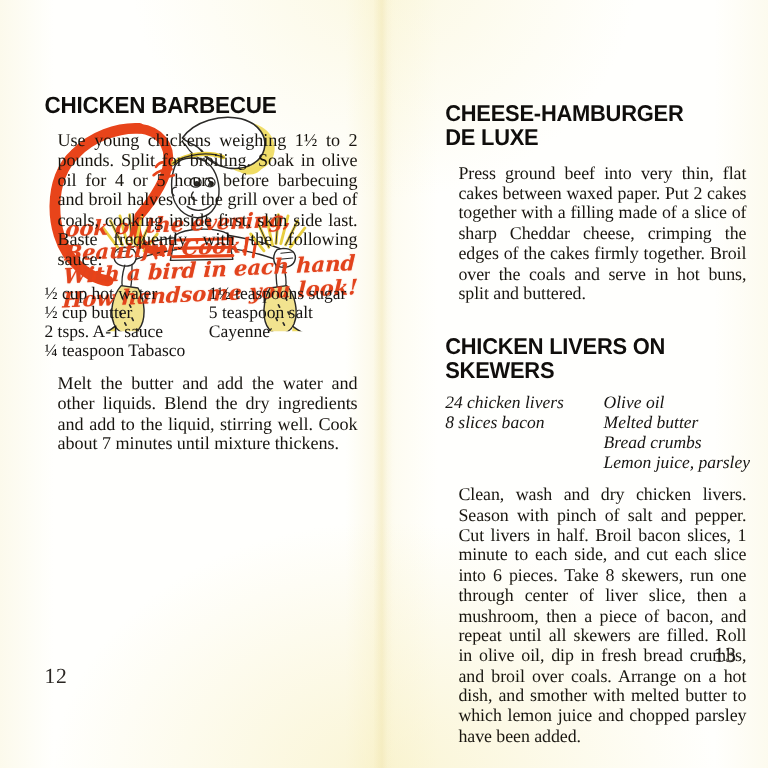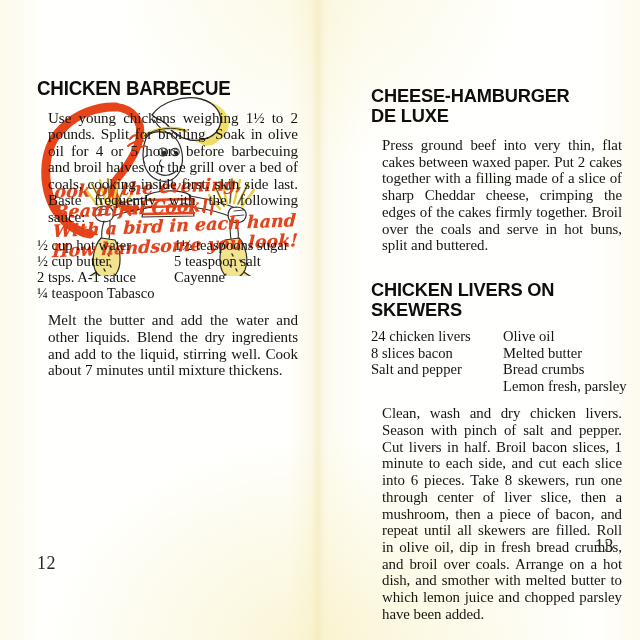--- a/index.html
+++ b/index.html
@@ -78,21 +78,21 @@
   
   .ingredients {
     display: flex;
     margin: 9px 0 9px 0;
     font-size: 14.6px;
     line-height: 16.2px;
   }
   .ing-col { width: 50%; }
   .ing-col.col-b { padding-left: 2px; }
   .ing-line { white-space: nowrap; }
-  .page-right .ingredients { font-size: 14.6px; line-height: 16.6px; margin: 8px 0 10px 0; }
+  .page-right .ingredients { font-size: 14.6px; line-height: 16.6px; margin: 8px 0 10px 0; font-style: italic; }
   .spacer-md { height: 15px; }
 
   
   .folio {
     position: absolute;
     font-size: 18px;
     letter-spacing: 0.6px;
     color: #2a2622;
   }
   .folio-left  { left: 37px;  top: 553px; }
@@ -272,27 +272,26 @@
     <div class="spacer-md"></div>
 
     <div>
       <h2 class="recipe-title">CHICKEN LIVERS ON
 SKEWERS</h2>
 
       <div class="ingredients">
         <div class="ing-col col-a">
           <div class="ing-line">24 chicken livers</div>
           <div class="ing-line">8 slices bacon</div>
-          <div class="ing-line">Salt and pepper</div>
         </div>
         <div class="ing-col col-b">
           <div class="ing-line">Olive oil</div>
           <div class="ing-line">Melted butter</div>
           <div class="ing-line">Bread crumbs</div>
-          <div class="ing-line">Lemon fresh, parsley</div>
+          <div class="ing-line">Lemon juice, parsley</div>
         </div>
       </div>
 
       <p class="body-text">Clean, wash and dry chicken livers. Season with pinch of salt and pepper. Cut livers in half. Broil bacon slices, 1 minute to each side, and cut each slice into 6 pieces. Take 8 skewers, run one through center of liver slice, then a mushroom, then a piece of bacon, and repeat until all skewers are filled. Roll in olive oil, dip in fresh bread crumbs, and broil over coals. Arrange on a hot dish, and smother with melted butter to which lemon juice and chopped parsley have been added.</p>
     </div>
   </div>
 
   <div class="folio folio-right">13</div>
 
 </div>

